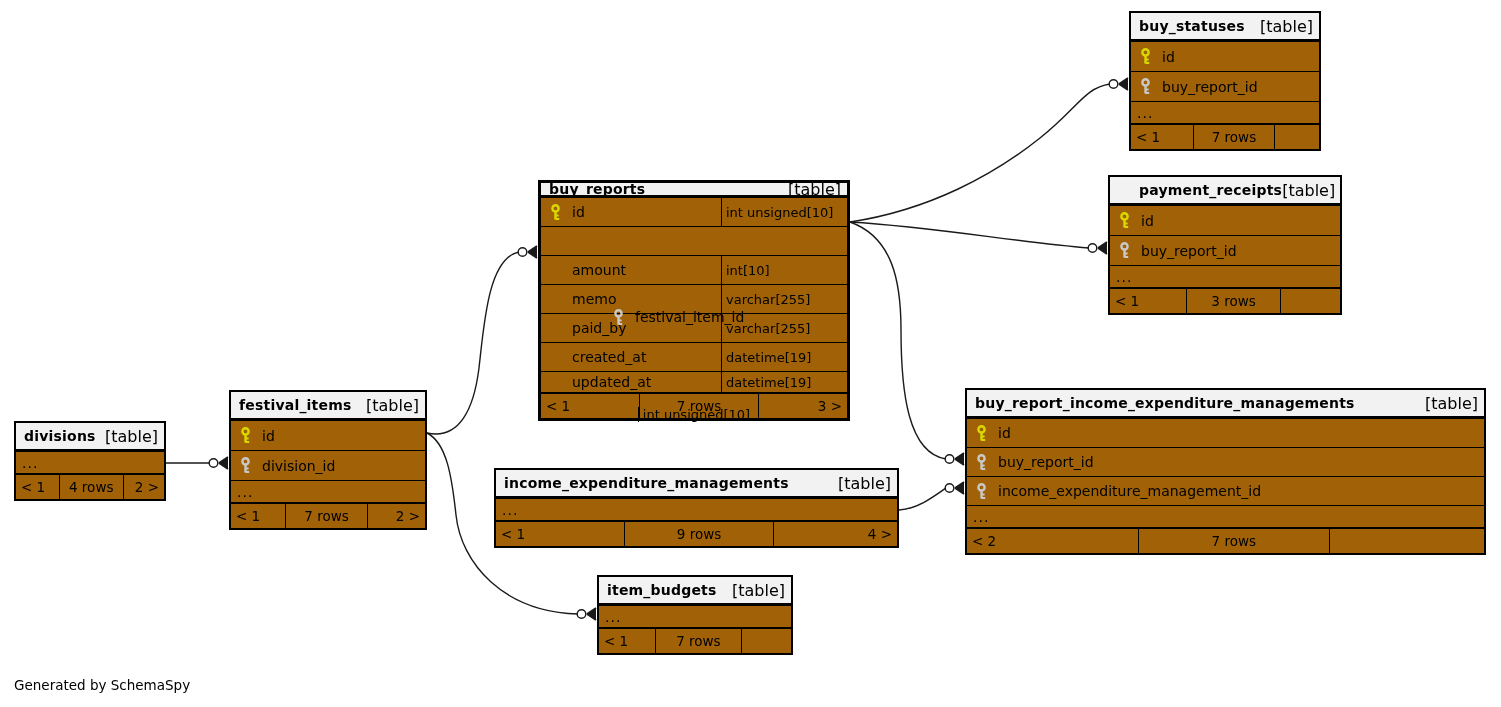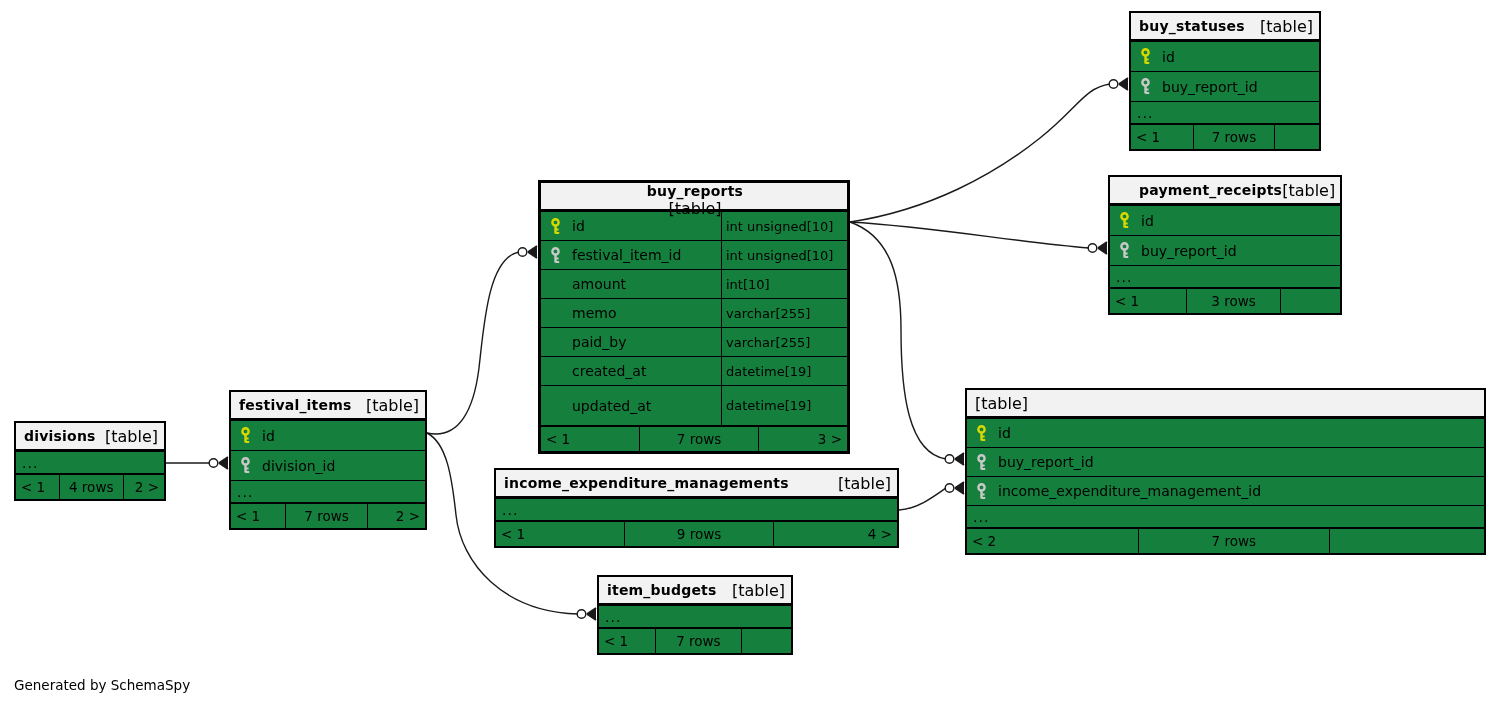--- a/index.html
+++ b/index.html
@@ -1,19 +1,19 @@
 <!DOCTYPE html>
 <html><head>
 <meta charset="utf-8">
 <style>
   html,body{margin:0;padding:0;background:#ffffff;}
   body{font-family:"DejaVu Sans","Liberation Sans",sans-serif;}
   .canvas{position:relative;width:1501px;height:707px;background:#fff;overflow:hidden;}
   #edge-layer{position:absolute;left:0;top:0;width:1501px;height:707px;}
-  .tbl{position:absolute;box-sizing:border-box;background:#15803d;border:2px solid #000;}
+  .tbl{position:absolute;box-sizing:border-box;background:#a16207;border:2px solid #000;}
   .tbl.emph{border-width:3px;}
   .hdr{display:flex;align-items:center;justify-content:space-between;
        background:#f2f2f2;border-bottom:2px solid #000;box-sizing:border-box;
        padding:0 6px 0 8px;}
   .tname{font-weight:bold;font-size:14px;color:#000;letter-spacing:0.2px;}
   .ttag{font-size:16px;color:#000;}
   .row{display:flex;align-items:center;box-sizing:border-box;border-top:1px solid #000;
        font-size:14px;color:#000;}
   .row:first-of-type{border-top:none;}
   .namecell{display:flex;align-items:center;height:100%;box-sizing:border-box;}
@@ -174,37 +174,37 @@
         <div class="row" style="height: 22px;">
           <span class="ellip">...</span>
         </div>
         <div class="ftr" style="height: 26px;">
           <span class="fcell c0" style="width: 33%;">&lt; 1</span>
           <span class="fcell c1" style="width: 41%;">3 rows</span>
           <span class="fcell c2" style="width: 26%;"></span>
         </div>
       </div>
       <div class="tbl emph" style="left: 538px; top: 180px; width: 312px;">
-        <div class="hdr" style="height: 28px; flex-direction: column;">
+        <div class="hdr" style="height: 14px;">
           <span class="tname">buy_reports</span>
           <span class="ttag">[table]</span>
         </div>
         <div class="row" style="height: 29px;">
           <span class="namecell" style="flex: 0 0 180px; width: 180px;">
             <svg viewBox="0 0 13 17" class="keyicon">
               <circle cx="6.5" cy="4.4" r="3.1" fill="none" stroke="#d9d900" stroke-width="2.4"></circle>
               <line x1="6.5" y1="7.5" x2="6.5" y2="15.5" stroke="#d9d900" stroke-width="2.4"></line>
               <line x1="6.5" y1="11.5" x2="9.6" y2="11.5" stroke="#d9d900" stroke-width="2"></line>
               <line x1="6.5" y1="15" x2="10.2" y2="15" stroke="#d9d900" stroke-width="2"></line>
             </svg>
             <span class="fname">id</span>
           </span>
           <span class="typecell" style="flex: 1 1 0%;">int unsigned[10]</span>
         </div>
-        <div class="row" style="height: 29px;">
+        <div class="row" style="height: 29px; flex-direction: column;">
           <span class="namecell" style="flex: 0 0 180px; width: 180px;">
             <svg viewBox="0 0 13 17" class="keyicon">
               <circle cx="6.5" cy="4.4" r="3.1" fill="none" stroke="#c9c9c9" stroke-width="2.4"></circle>
               <line x1="6.5" y1="7.5" x2="6.5" y2="15.5" stroke="#c9c9c9" stroke-width="2.4"></line>
               <line x1="6.5" y1="11.5" x2="9.6" y2="11.5" stroke="#c9c9c9" stroke-width="2"></line>
               <line x1="6.5" y1="15" x2="10.2" y2="15" stroke="#c9c9c9" stroke-width="2"></line>
             </svg>
             <span class="fname">festival_item_id</span>
           </span>
           <span class="typecell" style="flex: 1 1 0%;">int unsigned[10]</span>
@@ -226,21 +226,21 @@
             <span class="fname nokey">paid_by</span>
           </span>
           <span class="typecell" style="flex: 1 1 0%;">varchar[255]</span>
         </div>
         <div class="row" style="height: 29px;">
           <span class="namecell" style="flex: 0 0 180px; width: 180px;">
             <span class="fname nokey">created_at</span>
           </span>
           <span class="typecell" style="flex: 1 1 0%;">datetime[19]</span>
         </div>
-        <div class="row" style="height: 40px;">
+        <div class="row" style="height: 21px;">
           <span class="namecell" style="flex: 0 0 180px; width: 180px;">
             <span class="fname nokey">updated_at</span>
           </span>
           <span class="typecell" style="flex: 1 1 0%;">datetime[19]</span>
         </div>
         <div class="ftr" style="height: 26px;">
           <span class="fcell c0" style="width: 32%;">&lt; 1</span>
           <span class="fcell c1" style="width: 39%;">7 rows</span>
           <span class="fcell c2" style="width: 29%;">3 &gt;</span>
         </div>
@@ -304,20 +304,21 @@
           <span class="ellip">...</span>
         </div>
         <div class="ftr" style="height: 26px;">
           <span class="fcell c0" style="width: 32%;">&lt; 1</span>
           <span class="fcell c1" style="width: 37%;">9 rows</span>
           <span class="fcell c2" style="width: 31%;">4 &gt;</span>
         </div>
       </div>
       <div class="tbl" style="left: 965px; top: 388px; width: 521px;">
         <div class="hdr" style="height: 28px;">
+          <span class="tname">buy_report_income_expenditure_managements</span>
           <span class="ttag">[table]</span>
         </div>
         <div class="row" style="height: 29px;">
           <span class="namecell" style="flex: 1 1 0%;">
             <svg viewBox="0 0 13 17" class="keyicon">
               <circle cx="6.5" cy="4.4" r="3.1" fill="none" stroke="#d9d900" stroke-width="2.4"></circle>
               <line x1="6.5" y1="7.5" x2="6.5" y2="15.5" stroke="#d9d900" stroke-width="2.4"></line>
               <line x1="6.5" y1="11.5" x2="9.6" y2="11.5" stroke="#d9d900" stroke-width="2"></line>
               <line x1="6.5" y1="15" x2="10.2" y2="15" stroke="#d9d900" stroke-width="2"></line>
             </svg>

